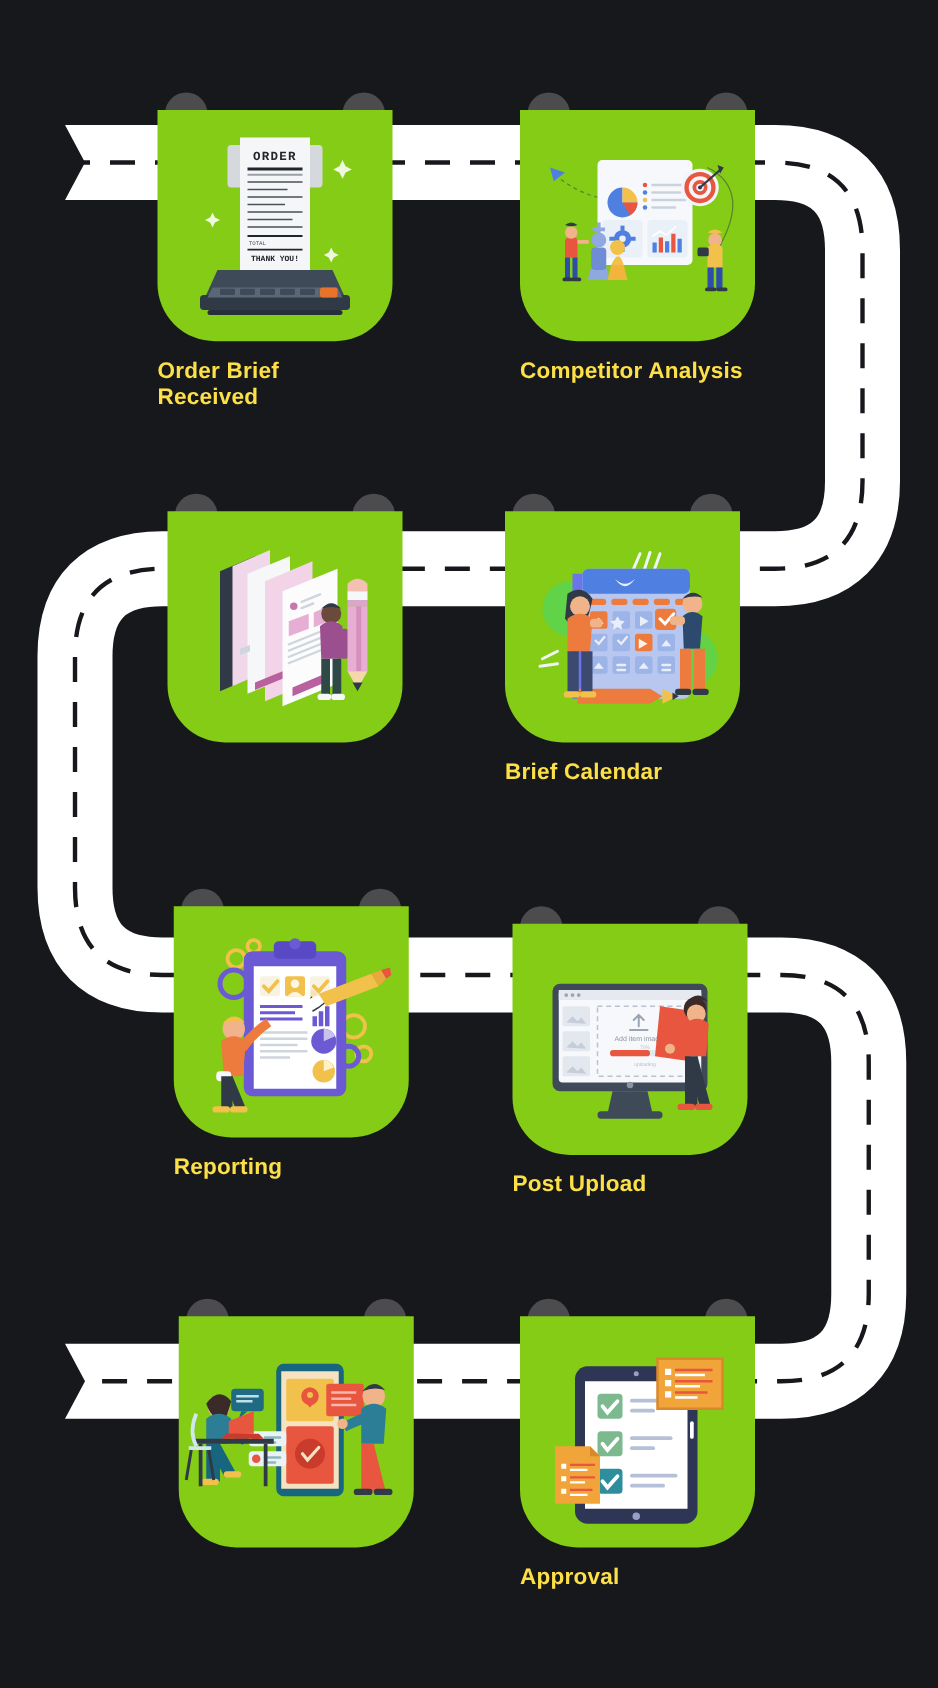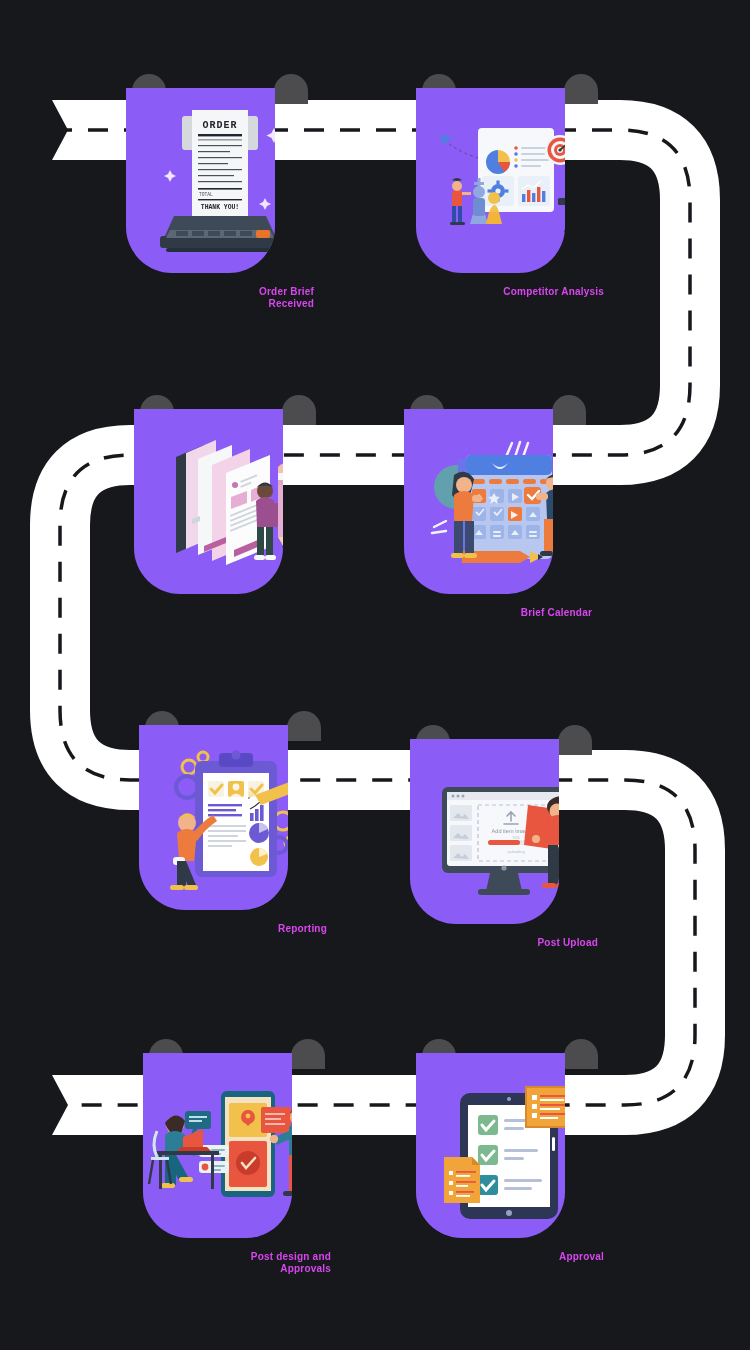--- a/index.html
+++ b/index.html
@@ -27,33 +27,33 @@
     width: 34px; height: 30px;
     background: #4c4c4e;
     border-radius: 17px 17px 0 0;
     z-index: 1;
   }
   .tab.left  { left: 6px; }
   .tab.right { right: 6px; }
 
   .card {
     position: relative;
-    width: 149px; height: 185px;
-    background: #8b5cf6;
+    width: 188px; height: 185px;
+    background: #84cc16;
     border-radius: 0 0 46px 46px;
     z-index: 3;
     overflow: hidden;
   }
   .card svg { display: block; width: 188px; height: 185px; }
 
   .step-label {
     margin-top: 13px;
-    text-align: right;
-    color: #d946ef;
-    font-size: 10px;
+    text-align: left;
+    color: #fde047;
+    font-size: 18px;
     font-weight: bold;
     line-height: 1.18;
     letter-spacing: .2px;
     white-space: pre-line;
   }
 </style>
 </head>
 <body>
 
 <div id="stage">
@@ -572,22 +572,20 @@
           <path d="M146 74 q10 -8 20 0 l-2 28 h-18z" fill="#2c7e96"></path>
           <path d="M146 78 q-10 4 -16 8 l4 6 q8 -4 14 -6z" fill="#2c7e96"></path>
           <circle cx="131" cy="86" r="4.2" fill="#f0b38a"></circle>
           <rect x="146" y="102" width="10" height="38" fill="#e8563f"></rect>
           <path d="M156 102 l9 36 -8 3 -9 -36z" fill="#e8563f"></path>
           <rect x="140" y="138" width="15" height="5" rx="2.5" fill="#2f3a46"></rect>
           <rect x="156" y="138" width="15" height="5" rx="2.5" fill="#2f3a46"></rect>
         </svg>
       </div>
     </div>
-    <div class="step-label">Post design and
-Approvals</div>
   </div>
 
   <div class="step" style="left:416px; top:1053px;">
     <div class="card-wrap">
       <div class="tab left"></div>
       <div class="tab right"></div>
       <div class="card">
         <svg viewBox="0 0 188 185">
 
           <rect x="44" y="40" width="98" height="126" rx="10" fill="#2e3655"></rect>

